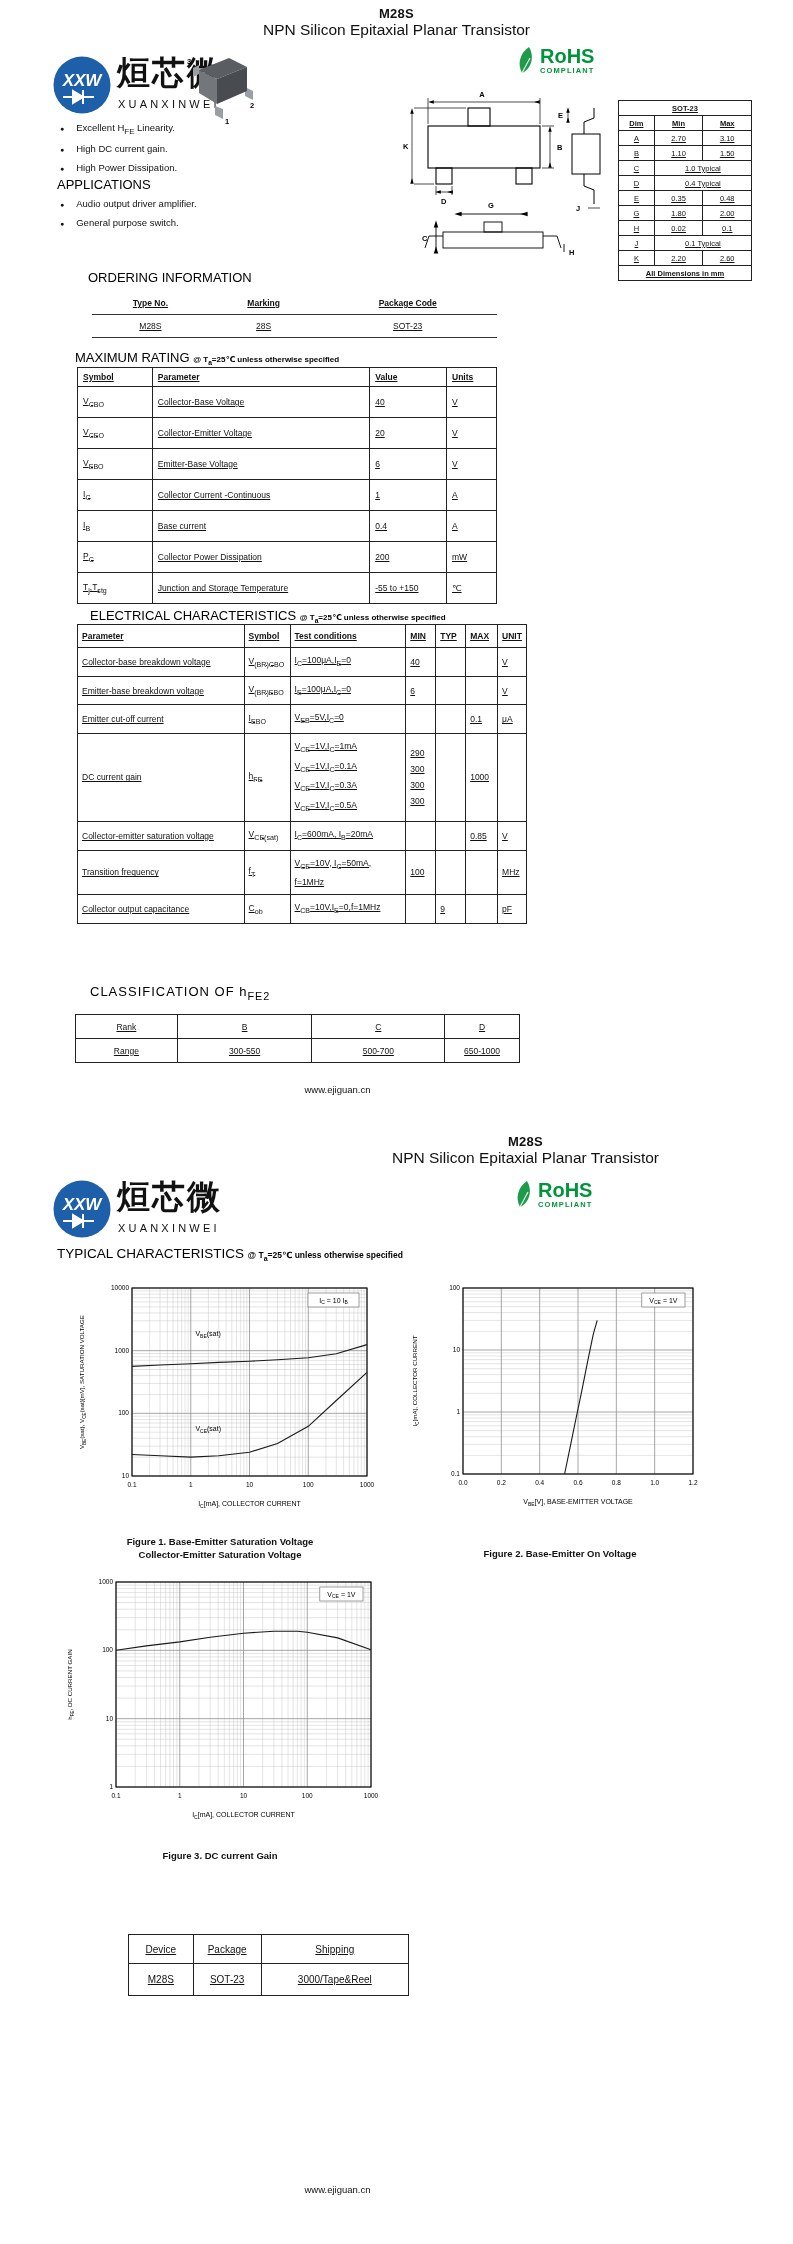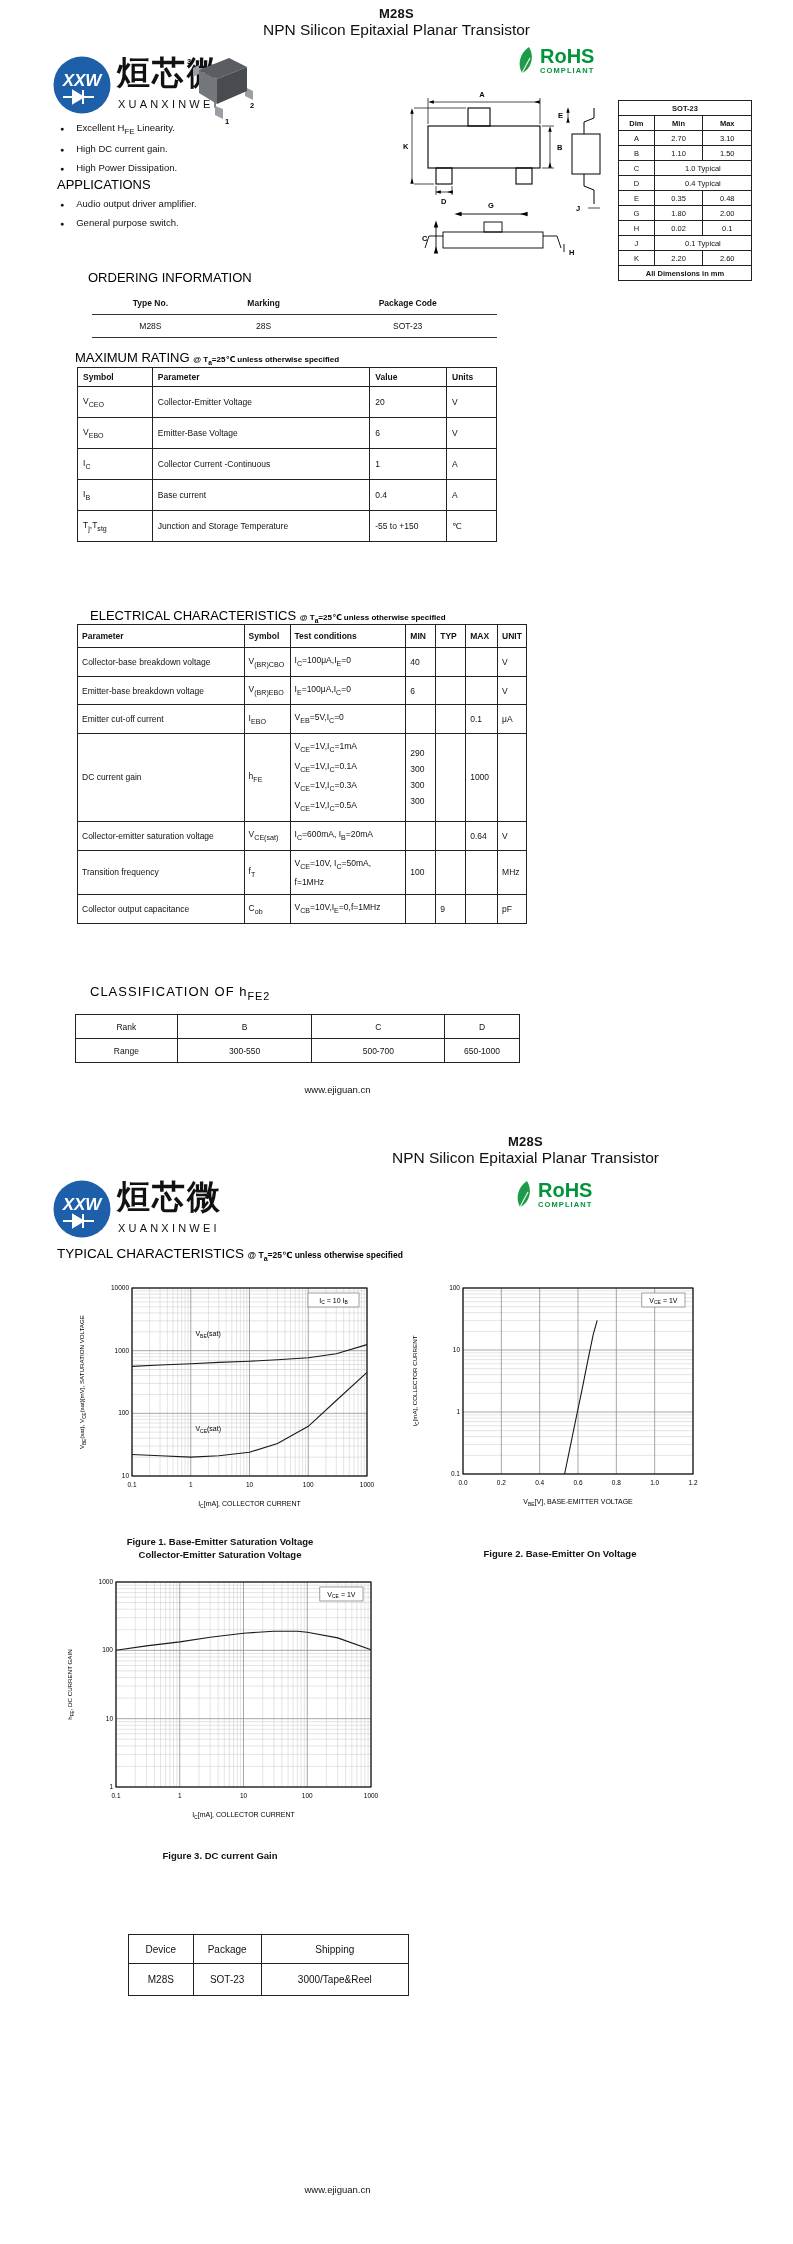--- a/index.html
+++ b/index.html
@@ -17,21 +17,21 @@
   .logo-en{font-size:11px;letter-spacing:3.2px;}
   
   .rohs{display:flex;align-items:flex-start;gap:0;}
   .rohs-t{font-size:20px;font-weight:bold;line-height:1;}
   .rohs-c{font-size:7.5px;font-weight:bold;letter-spacing:1.1px;}
   
   ul.dotlist{list-style:none;margin:0;padding:0;text-align:center;}
   ul.dotlist li{display:flex;gap:12px;align-items:baseline;margin-bottom:7.5px;font-size:9.5px;}
   ul.dotlist .blt{font-size:7px;}
   
-  table{border-collapse:collapse;}
+  table{border-collapse:collapse;text-decoration:underline;}
   .grid td,.grid th{border:1px solid #222;font-size:8.5px;font-weight:normal;padding:3px 5px;vertical-align:middle;}
   
   .dimtab{width:134px;}
   .dimtab td{border:1px solid #222;font-size:7.5px;text-align:center;padding:2.5px 1px;}
   .dimtab .b{font-weight:bold;}
   
   .ordtab{width:405px;}
   .ordtab th,.ordtab td{font-size:8.5px;text-align:center;padding:6px 4px;border:0;}
   .ordtab thead tr{border-bottom:1.6px solid #333;}
   .ordtab tbody tr{border-bottom:1.6px solid #333;}
@@ -275,20 +275,26 @@
       <col style="width:50px">
     </colgroup>
   <tbody>
       <tr class="hdr">
         <td>Symbol</td>
         <td>Parameter</td>
         <td>Value</td>
         <td>Units</td>
       </tr>
       <tr>
+        <td>V<sub>CBO</sub></td>
+        <td>Collector-Base Voltage</td>
+        <td>40</td>
+        <td>V</td>
+      </tr>
+      <tr>
         <td>V<sub>CEO</sub></td>
         <td>Collector-Emitter Voltage</td>
         <td>20</td>
         <td>V</td>
       </tr>
       <tr>
         <td>V<sub>EBO</sub></td>
         <td>Emitter-Base Voltage</td>
         <td>6</td>
         <td>V</td>
@@ -297,20 +303,26 @@
         <td>I<sub>C</sub></td>
         <td>Collector Current -Continuous</td>
         <td>1</td>
         <td>A</td>
       </tr>
       <tr>
         <td>I<sub>B</sub></td>
         <td>Base current</td>
         <td>0.4</td>
         <td>A</td>
+      </tr>
+      <tr>
+        <td>P<sub>C</sub></td>
+        <td>Collector Power Dissipation</td>
+        <td>200</td>
+        <td>mW</td>
       </tr>
       <tr>
         <td>T<sub>j</sub>,T<sub>stg</sub></td>
         <td>Junction and Storage Temperature</td>
         <td>-55 to +150</td>
         <td>℃</td>
       </tr>
     </tbody>
 </table>
 
@@ -395,21 +407,21 @@
         <td></td>
       </tr>
       <tr>
         <td>Collector-emitter saturation voltage</td>
         <td>V<sub>CE(sat)</sub></td>
         <td>
           <div class="ln">I<sub>C</sub>=600mA, I<sub>B</sub>=20mA</div>
         </td>
         <td></td>
         <td></td>
-        <td>0.64</td>
+        <td>0.85</td>
         <td>V</td>
       </tr>
       <tr>
         <td>Transition frequency</td>
         <td>f<sub>T</sub></td>
         <td>
           <div class="ln">V<sub>CE</sub>=10V, I<sub>C</sub>=50mA,</div>
           <div class="ln">f=1MHz</div>
         </td>
         <td>

